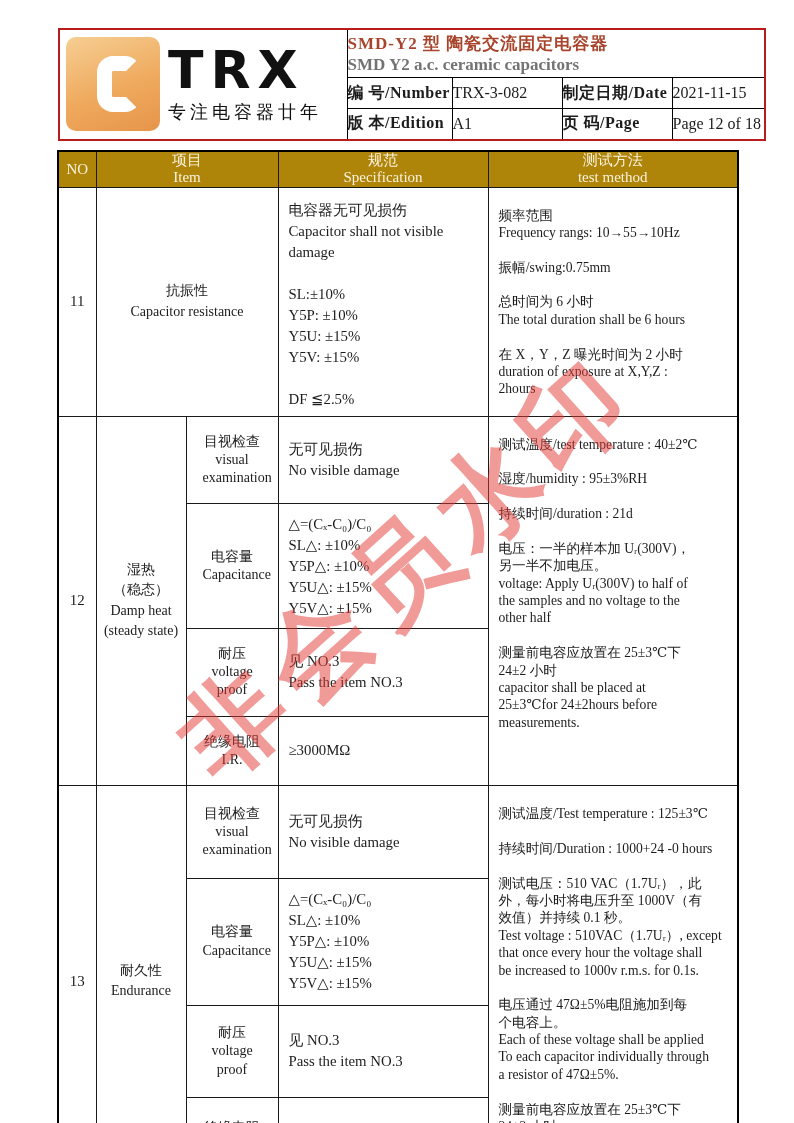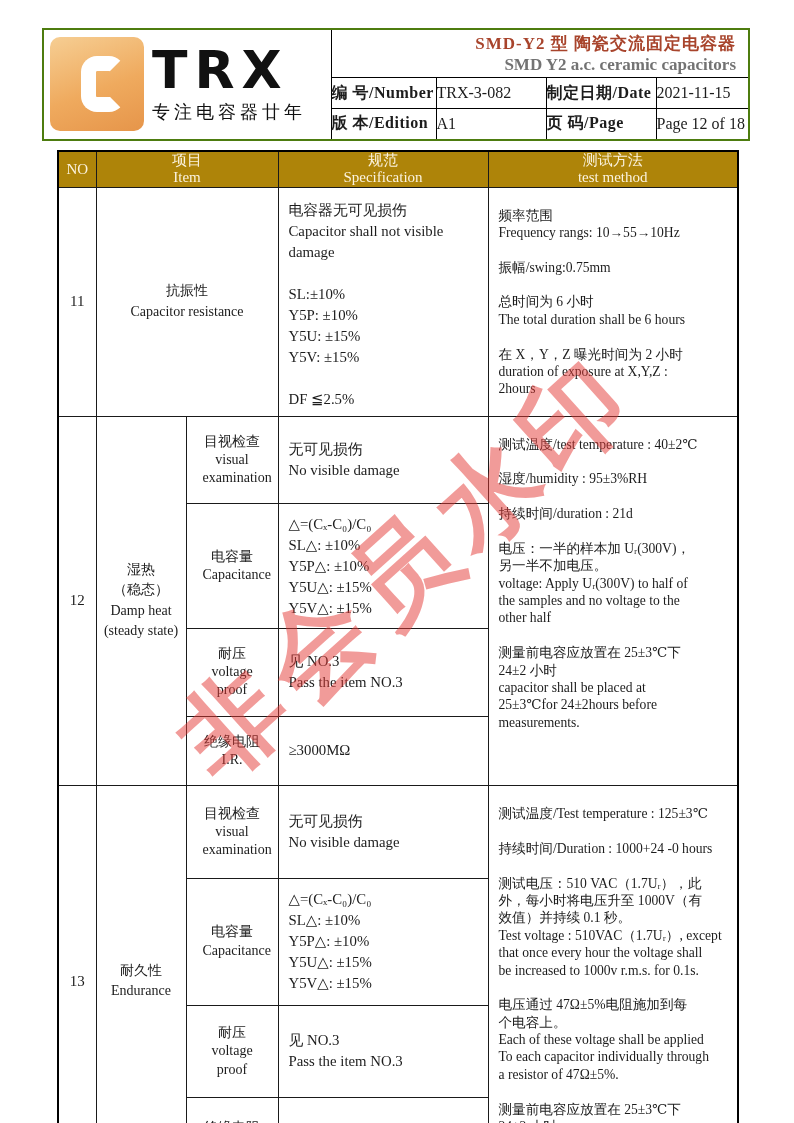--- a/index.html
+++ b/index.html
@@ -3,31 +3,31 @@
 <meta charset="utf-8">
 <style>
   * { margin:0; padding:0; box-sizing:border-box; }
   html,body { background:#ffffff; }
   body { font-family:"Liberation Serif","DejaVu Serif",serif; color:#1c1c1c; }
   .page { position:relative; width:794px; height:1123px; margin:0 auto; background:#fff; overflow:hidden; }
 
   
   .head-table { position:absolute; left:42px; top:28px; border-collapse:collapse; table-layout:fixed; }
   .head-table td { border:1px solid #000; vertical-align:middle; }
-  .head-table { border:2px solid #4d7c0f; }
+  .head-table { border:2px solid #b91c1c;margin-left:16px; }
   .logo-cell { width:288px; background:#fff; padding:4px 6px; }
   .logo-inner { display:flex; align-items:center; }
   .logo-mark { width:94px; height:94px; border-radius:10px; flex:0 0 auto;
     background:linear-gradient(160deg, var(--logo-orange-light,#F6CE93) 0%, #EFAA5E 55%, var(--logo-orange-dark,#E6954A) 100%);
     display:flex; align-items:center; justify-content:center; }
   .logo-c { width:44px; height:56px; border:15px solid #fff; border-right:15px solid transparent; border-radius:16px; margin-right:-12px; }
   .logo-text { margin-left:8px; display:flex; flex-direction:column; align-items:flex-start; }
   .brand { font-family:"DejaVu Sans","Liberation Sans",sans-serif; font-weight:900; font-size:52px; line-height:1.0; letter-spacing:7px; color:#111; }
   .slogan { font-family:"DejaVu Sans","Liberation Sans",sans-serif; font-weight:400; font-size:18px; letter-spacing:4px; color:#111; margin-top:4px; white-space:nowrap; }
-  .title-cell { height:48px; text-align:right; padding:2px 12px; }
+  .title-cell { height:48px; text-align:left; padding:2px 0; }
   .title-zh { font-weight:700; font-size:17px; color:var(--title-red,#A8442C); letter-spacing:1px; }
   .title-en { font-weight:700; font-size:17px; color:#737373; }
   .frow td { height:31px; font-size:16px; }
   .flabel { font-weight:700; letter-spacing:0.5px; }
   .fvalue { font-size:15.5px; }
 
   
   .main-table { position:absolute; left:57px; top:150px; border-collapse:collapse; table-layout:fixed; width:680px; border:2px solid #000; }
   .main-table th, .main-table td { border:1px solid #1a1a1a; }
   .main-table th { background:var(--accent,#AE8409); color:#FBF3DF; font-weight:400; font-size:15px; line-height:1.15; white-space:pre-line; text-align:center; height:35px; vertical-align:middle; }

